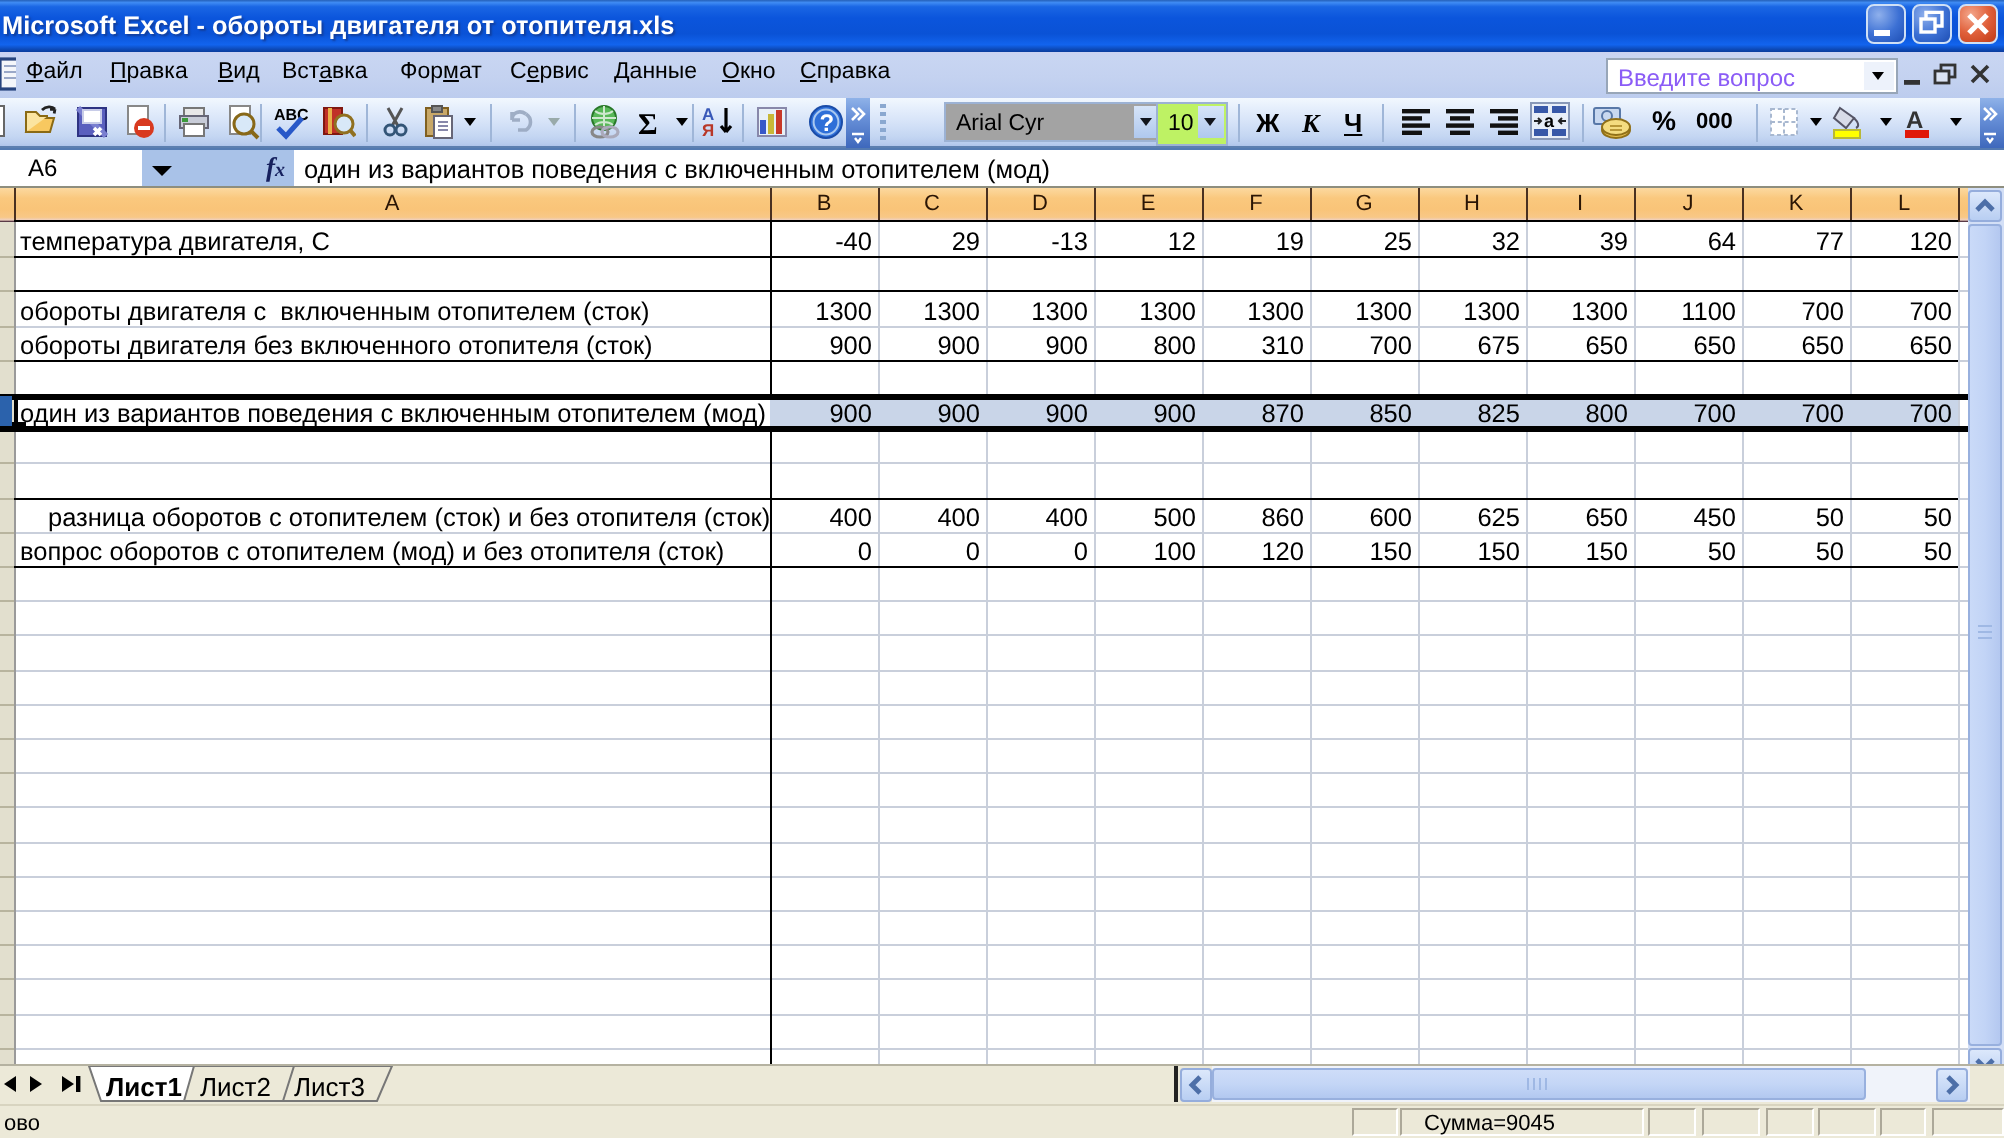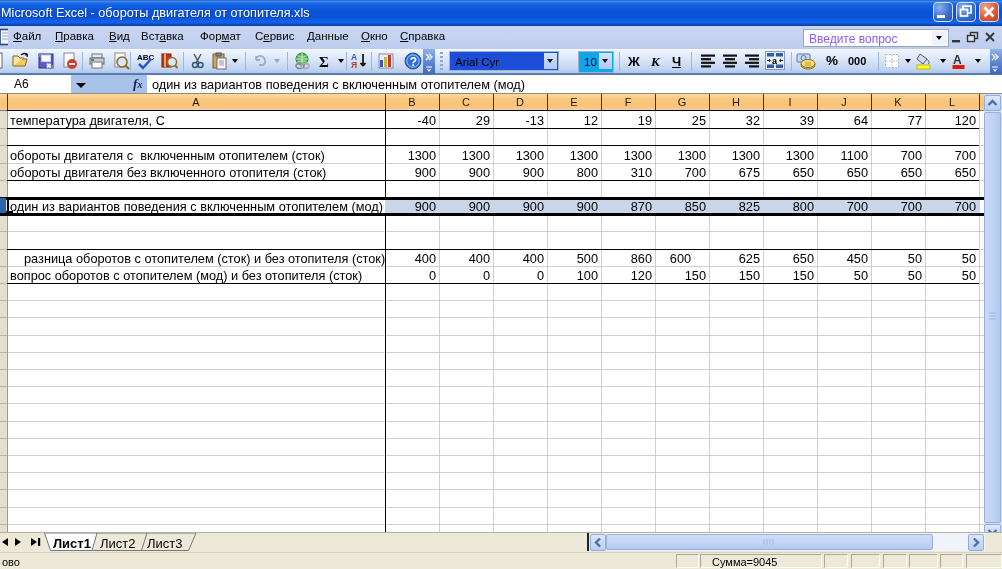--- a/index.html
+++ b/index.html
@@ -1,20 +1,20 @@
 <!DOCTYPE html>
 <html><head><meta charset="utf-8"><style>
 *{margin:0;padding:0;box-sizing:border-box}
 html,body{width:1002px;height:569px;overflow:hidden}
 body{font-family:"Liberation Sans",sans-serif;position:relative;background:#ECE9D8}
 .a{position:absolute}
 </style></head><body>
 
 <div class="a" style="left:0;top:0;width:1002px;height:26px;background:linear-gradient(180deg,#2560B8 0%,#3F8BF4 5%,#1A66E4 13%,#0B55DC 35%,#0A52D6 65%,#1264EE 86%,#0C46B0 96%,#0A3D9E 100%)"></div>
-<div class="a" style="left:1px;top:6px;color:#fff;font-size:12.7px;font-weight:normal;text-shadow:1px 1px 1px #123f9e;white-space:nowrap">Microsoft Excel - обороты двигателя от отопителя.xls</div>
+<div class="a" style="left:1px;top:6px;color:#fff;font-size:12.7px;font-weight:bold;text-shadow:1px 1px 1px #123f9e;white-space:nowrap">Microsoft Excel - обороты двигателя от отопителя.xls</div>
 
 <div class="a" style="left:933px;top:2px;width:20px;height:20px;border-radius:4px;border:1px solid #CFE0F6;background:radial-gradient(circle at 30% 25%,#8FB0EC 0%,#3C70D4 55%,#1E4FB5 100%)">
     <svg width="18" height="18" style="position:absolute;left:0;top:0">
       <rect x="3" y="12" width="8" height="3" fill="#fff"></rect>
     </svg>
   </div>
 <div class="a" style="left:956px;top:2px;width:20px;height:20px;border-radius:4px;border:1px solid #CFE0F6;background:radial-gradient(circle at 30% 25%,#8FB0EC 0%,#3C70D4 55%,#1E4FB5 100%)">
     <svg width="18" height="18" style="position:absolute;left:0;top:0">
       <path d="M6 6 V3.2 H14 V10 H11" fill="none" stroke="#fff" stroke-width="1.7"></path>
       <rect x="3.5" y="6.5" width="7" height="6.5" fill="none" stroke="#fff" stroke-width="1.7"></rect>
@@ -149,27 +149,27 @@
     <circle cx="9" cy="9" r="6.2" fill="none" stroke="#A8C8F0" stroke-width="1"></circle>
     <text x="5.8" y="13.5" font-size="12" font-weight="bold" fill="#fff" font-family="Liberation Sans">?</text>
   </svg>
 <div class="a" style="left:423px;top:49px;width:12px;height:25px;background:linear-gradient(180deg,#8FB2E8 0%,#6890D8 40%,#3E68BC 100%)">
 <svg width="12" height="25">
       <path d="M3 5 l3 3 l-3 3 M6 5 l3 3 l-3 3" stroke="#fff" stroke-width="1.3" fill="none"></path>
       <path d="M3 18 h6 M4.5 20 l1.5 2 l1.5 -2" stroke="#fff" stroke-width="1.2" fill="none"></path>
     </svg></div>
 <div class="a" style="left:440px;top:52px;width:3px;height:19px;background-image:repeating-linear-gradient(180deg,#8AA8D0 0,#8AA8D0 2px,transparent 2px,transparent 4px)"></div>
 
-<div class="a" style="left:449px;top:51px;width:110px;height:20px;background:#1d4ed8;border:1px solid #9CB2D4">
+<div class="a" style="left:472px;top:51px;width:110px;height:20px;background:#a3a3a3;border:1px solid #9CB2D4">
  <span style="position:absolute;left:5px;top:3.5px;font-size:11.5px">Arial Cyr</span>
  <div style="position:absolute;right:1px;top:1px;width:13px;height:16px;background:linear-gradient(180deg,#D6E4F8,#AFC8EE)">
   <div style="position:absolute;left:3px;top:6px;border-left:3.5px solid transparent;border-right:3.5px solid transparent;border-top:4px solid #10141C"></div>
     </div>
 </div>
-<div class="a" style="left:578px;top:51px;width:36px;height:22px;background:#0ea5e9;border:1px solid #9CB2D4">
+<div class="a" style="left:578px;top:51px;width:36px;height:22px;background:#bef264;border:1px solid #9CB2D4">
  <span style="position:absolute;left:5px;top:3.5px;font-size:11.5px">10</span>
  <div style="position:absolute;right:1px;top:1px;width:13px;height:16px;background:linear-gradient(180deg,#D6E4F8,#AFC8EE)">
   <div style="position:absolute;left:3px;top:6px;border-left:3.5px solid transparent;border-right:3.5px solid transparent;border-top:4px solid #10141C"></div>
     </div>
 </div>
 <div class="a" style="left:619px;top:52px;width:1px;height:19px;background:#9FB6D8"></div>
 <span class="a" style="left:628px;top:54px;font-size:13px;font-weight:bold">Ж</span>
 <span class="a" style="left:651px;top:54px;font-size:13px;font-weight:bold;font-style:italic;font-family:'Liberation Serif',serif">К</span>
 <span class="a" style="left:672px;top:54px;font-size:13px;font-weight:bold;text-decoration:underline">Ч</span>
 <div class="a" style="left:691px;top:52px;width:1px;height:19px;background:#9FB6D8"></div>
@@ -369,21 +369,21 @@
     <div class="a" style="left:763px;top:70.8px;width:51px;text-align:right;font-size:12.75px;color:#000">650</div>
     <div class="a" style="left:817px;top:70.8px;width:51px;text-align:right;font-size:12.75px;color:#000">650</div>
     <div class="a" style="left:871px;top:70.8px;width:51px;text-align:right;font-size:12.75px;color:#000">650</div>
     <div class="a" style="left:925px;top:70.8px;width:51px;text-align:right;font-size:12.75px;color:#000">650</div>
 <div class="a" style="left:24px;top:156.8px;font-size:12.75px;white-space:nowrap">разница оборотов с отопителем (сток) и без отопителя (сток)</div>
 <div class="a" style="left:385px;top:156.8px;width:51px;text-align:right;font-size:12.75px;color:#000">400</div>
     <div class="a" style="left:439px;top:156.8px;width:51px;text-align:right;font-size:12.75px;color:#000">400</div>
     <div class="a" style="left:493px;top:156.8px;width:51px;text-align:right;font-size:12.75px;color:#000">400</div>
     <div class="a" style="left:547px;top:156.8px;width:51px;text-align:right;font-size:12.75px;color:#000">500</div>
     <div class="a" style="left:601px;top:156.8px;width:51px;text-align:right;font-size:12.75px;color:#000">860</div>
-    <div class="a" style="left:655px;top:156.8px;width:51px;text-align:center;font-size:12.75px;color:#000">600</div>
+    <div class="a" style="left:655px;top:156.8px;width:51px;text-align:right;font-size:12.75px;color:#000">600</div>
     <div class="a" style="left:709px;top:156.8px;width:51px;text-align:right;font-size:12.75px;color:#000">625</div>
     <div class="a" style="left:763px;top:156.8px;width:51px;text-align:right;font-size:12.75px;color:#000">650</div>
     <div class="a" style="left:817px;top:156.8px;width:51px;text-align:right;font-size:12.75px;color:#000">450</div>
     <div class="a" style="left:871px;top:156.8px;width:51px;text-align:right;font-size:12.75px;color:#000">50</div>
     <div class="a" style="left:925px;top:156.8px;width:51px;text-align:right;font-size:12.75px;color:#000">50</div>
 <div class="a" style="left:10px;top:174.0px;font-size:12.75px;white-space:nowrap">вопрос оборотов с отопителем (мод) и без отопителя (сток)</div>
 <div class="a" style="left:385px;top:174.0px;width:51px;text-align:right;font-size:12.75px;color:#000">0</div>
     <div class="a" style="left:439px;top:174.0px;width:51px;text-align:right;font-size:12.75px;color:#000">0</div>
     <div class="a" style="left:493px;top:174.0px;width:51px;text-align:right;font-size:12.75px;color:#000">0</div>
     <div class="a" style="left:547px;top:174.0px;width:51px;text-align:right;font-size:12.75px;color:#000">100</div>

